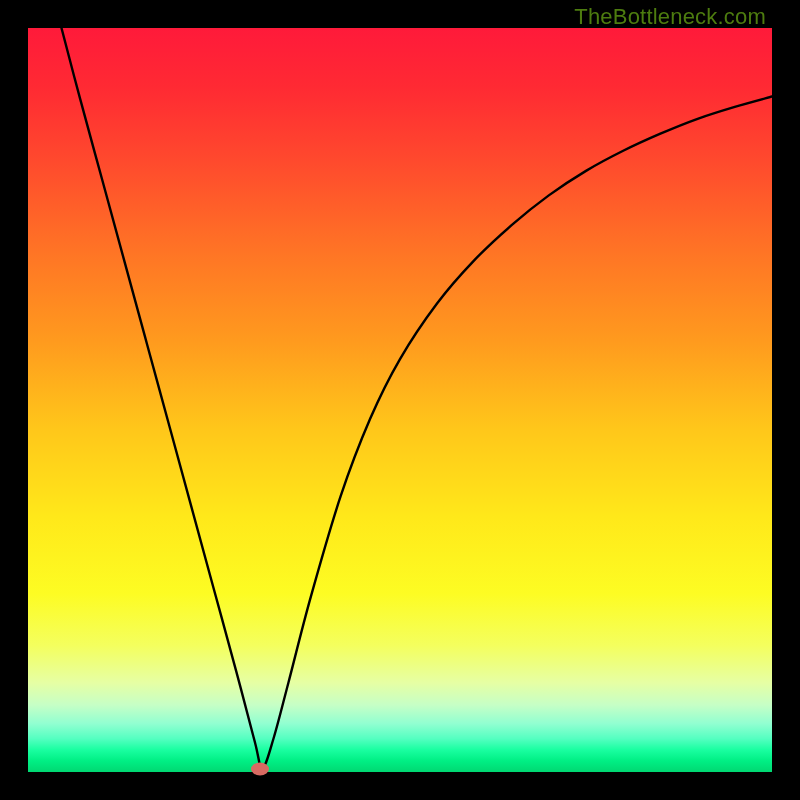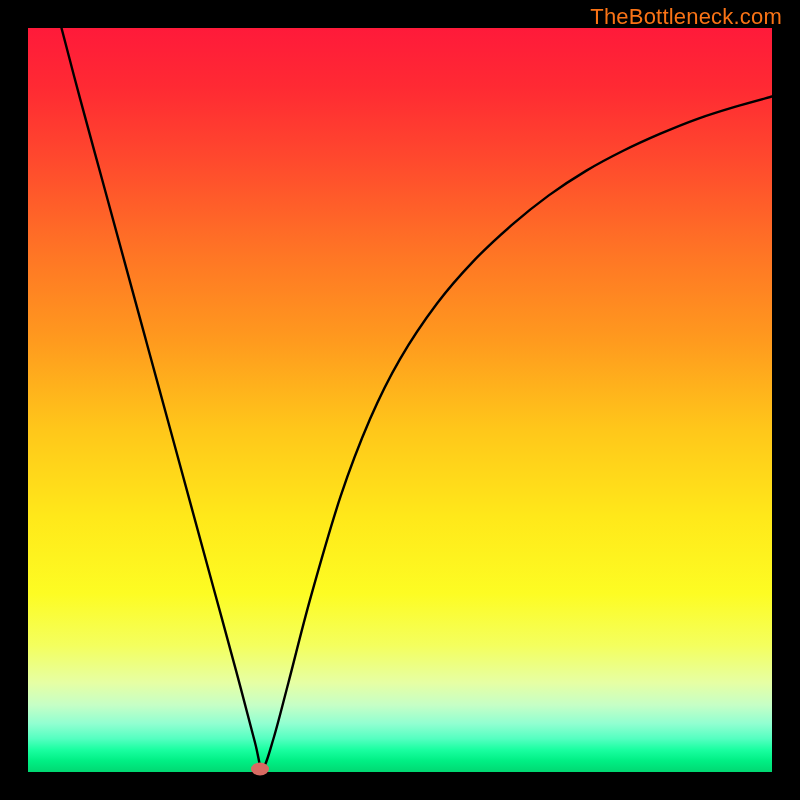--- a/index.html
+++ b/index.html
@@ -2,22 +2,22 @@
 <html><head>
 <meta charset="utf-8">
 <style>
   * { margin: 0; padding: 0; box-sizing: border-box; }
   html, body { width: 800px; height: 800px; overflow: hidden; }
   body { background: #000; font-family: Arial, sans-serif; position: relative; }
 
   .watermark {
     position: absolute;
     top: 4px;
-    right: 18px;
-    color: #f97316;
+    right: 34px;
+    color: #4d7c0f;
     font-size: 22px;
     font-weight: 500;
     z-index: 10;
     letter-spacing: 0.2px;
   }
 
   .plot-area {
     position: absolute;
     left: 28px;
     top: 28px;

